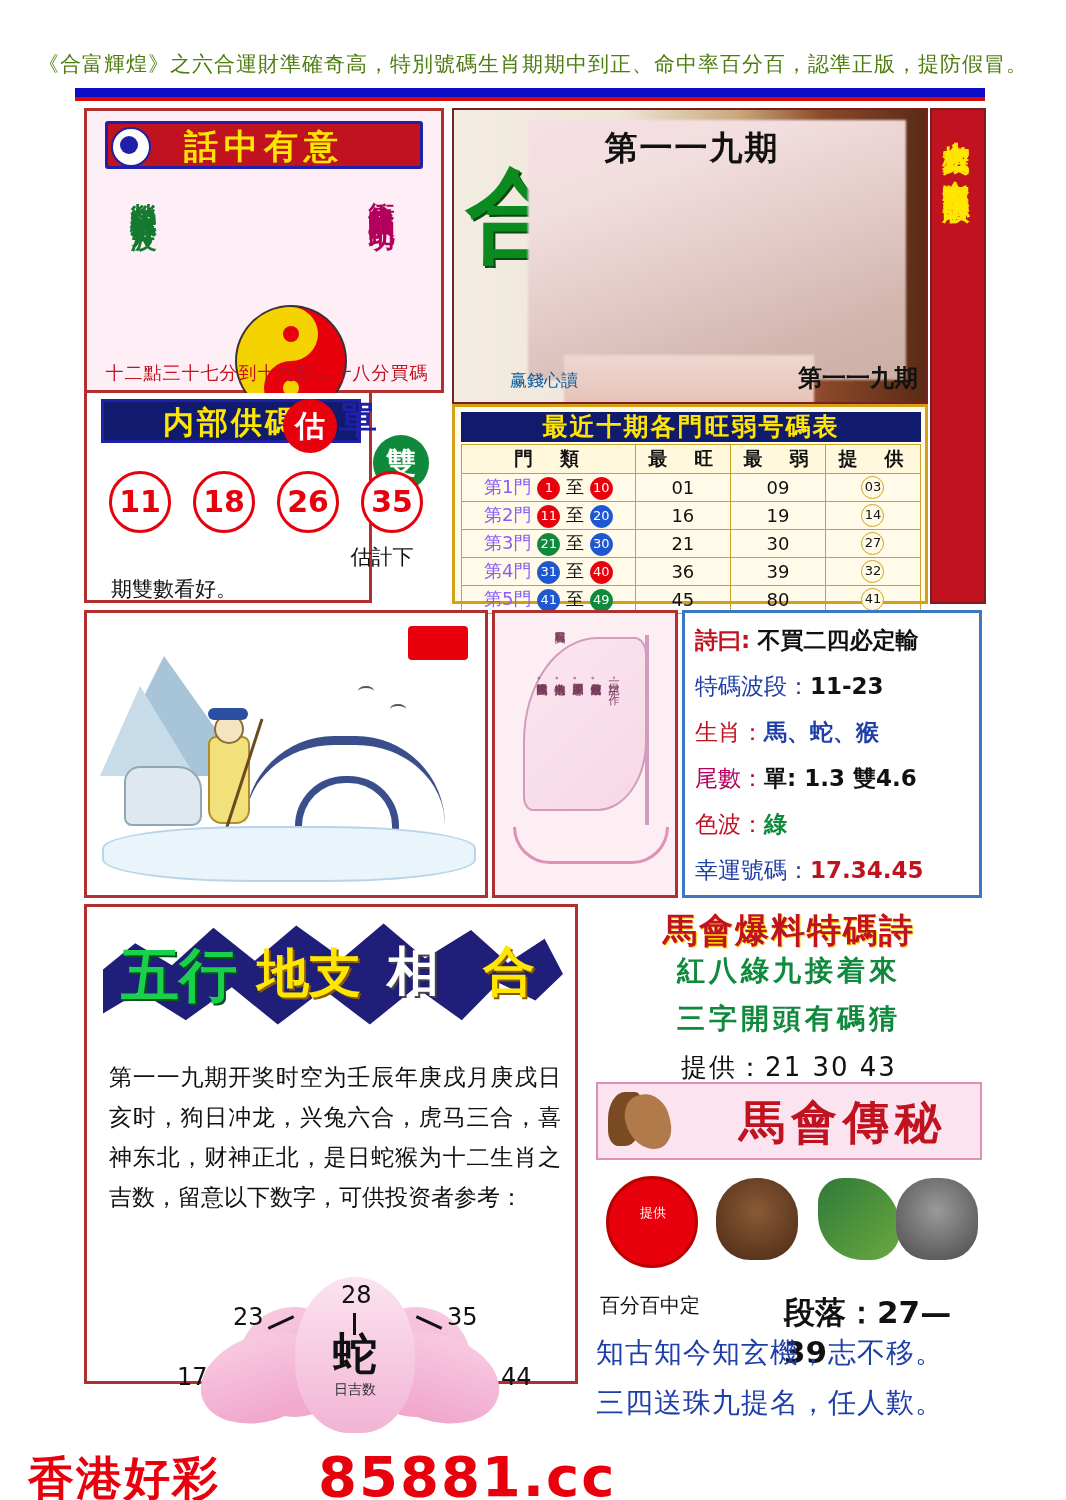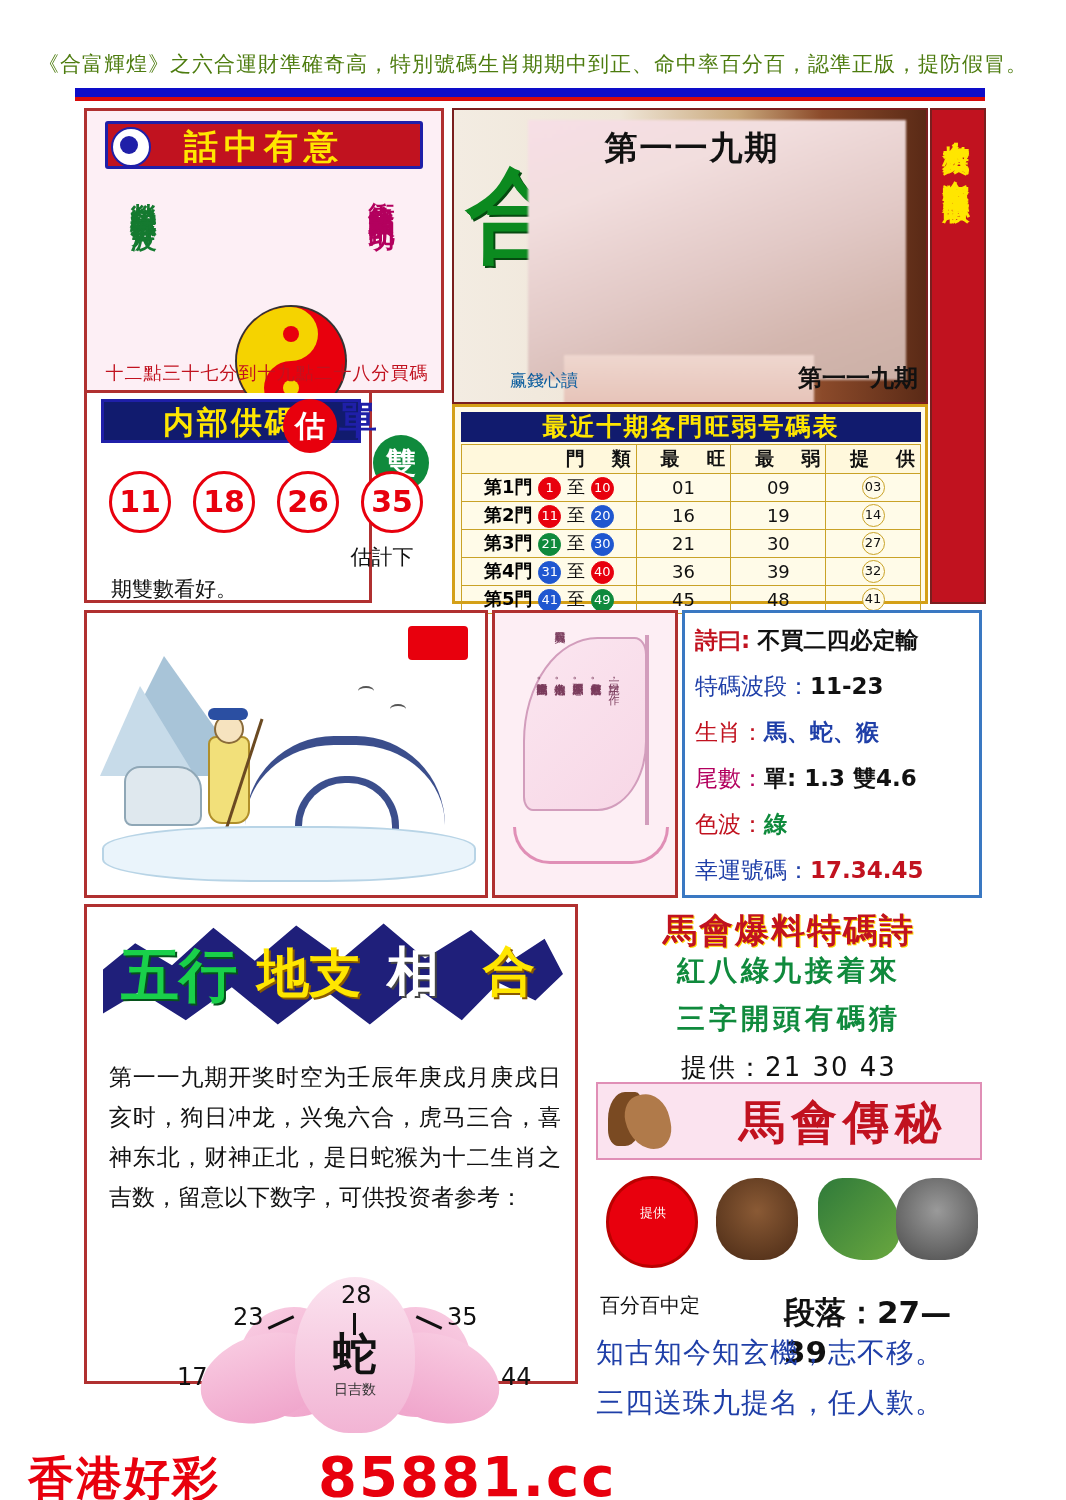--- a/index.html
+++ b/index.html
@@ -135,23 +135,23 @@
 
   
   .tentable{left:452px;top:404px;width:476px;height:200px;border:3px solid #d4a017;background:#fffbe8;}
   .tt-title{
     position:absolute;left:6px;top:5px;width:460px;height:30px;background:#111b6e;
     color:#ffe600;font-size:25px;font-weight:bold;line-height:30px;text-align:center;letter-spacing:2px;
     font-family:"DejaVu Sans",sans-serif;
   }
   table.tt{position:absolute;left:6px;top:37px;width:460px;border-collapse:collapse;font-family:"DejaVu Sans",sans-serif;}
   table.tt th,table.tt td{border:1px solid #c9a227;height:25px;font-size:18px;text-align:center;color:#111;}
-  table.tt th{background:#fff8dc;font-size:19px;letter-spacing:4px;text-align:right;}
+  table.tt th{background:#fff8dc;font-size:19px;letter-spacing:4px;}
   .mcell{font-size:17px;white-space:nowrap;}
-  .mno{color:#000000;font-weight:bold;}
+  .mno{color:#8b5cf6;font-weight:normal;}
   .cir{display:inline-block;width:21px;height:21px;line-height:19px;border-radius:50%;border:1px solid #333;font-size:13px;text-align:center;vertical-align:middle;}
   .cir-r{background:#e8000d;color:#fff;border-color:#e8000d;}
   .cir-b{background:#1f57d0;color:#fff;border-color:#1f57d0;}
   .cir-g{background:#0f8a3c;color:#fff;border-color:#0f8a3c;}
   .cir-o{border-color:#c9a227;color:#111;background:#fffbe8;}
 
   
   .midpic{left:84px;top:610px;width:404px;height:288px;border:3px solid #b03030;background:#fff;}
   .midpic .sky{position:absolute;inset:3px;background:#fff;}
   .mountain{
@@ -365,21 +365,21 @@
           </tr>
           <tr>
             <td class="mcell"><span class="mno">第4門</span> <span class="cir cir-b">31</span> 至 <span class="cir cir-r">40</span></td>
             <td>36</td>
             <td>39</td>
             <td><span class="cir cir-o">32</span></td>
           </tr>
           <tr>
             <td class="mcell"><span class="mno">第5門</span> <span class="cir cir-b">41</span> 至 <span class="cir cir-g">49</span></td>
             <td>45</td>
-            <td>48</td>
+            <td>80</td>
             <td><span class="cir cir-o">41</span></td>
           </tr>
         </tbody>
     </table>
   </div>
 
   <div class="box midpic">
     <div class="sky">
       <div class="mountain"></div>
       <div class="mountain2"></div>

